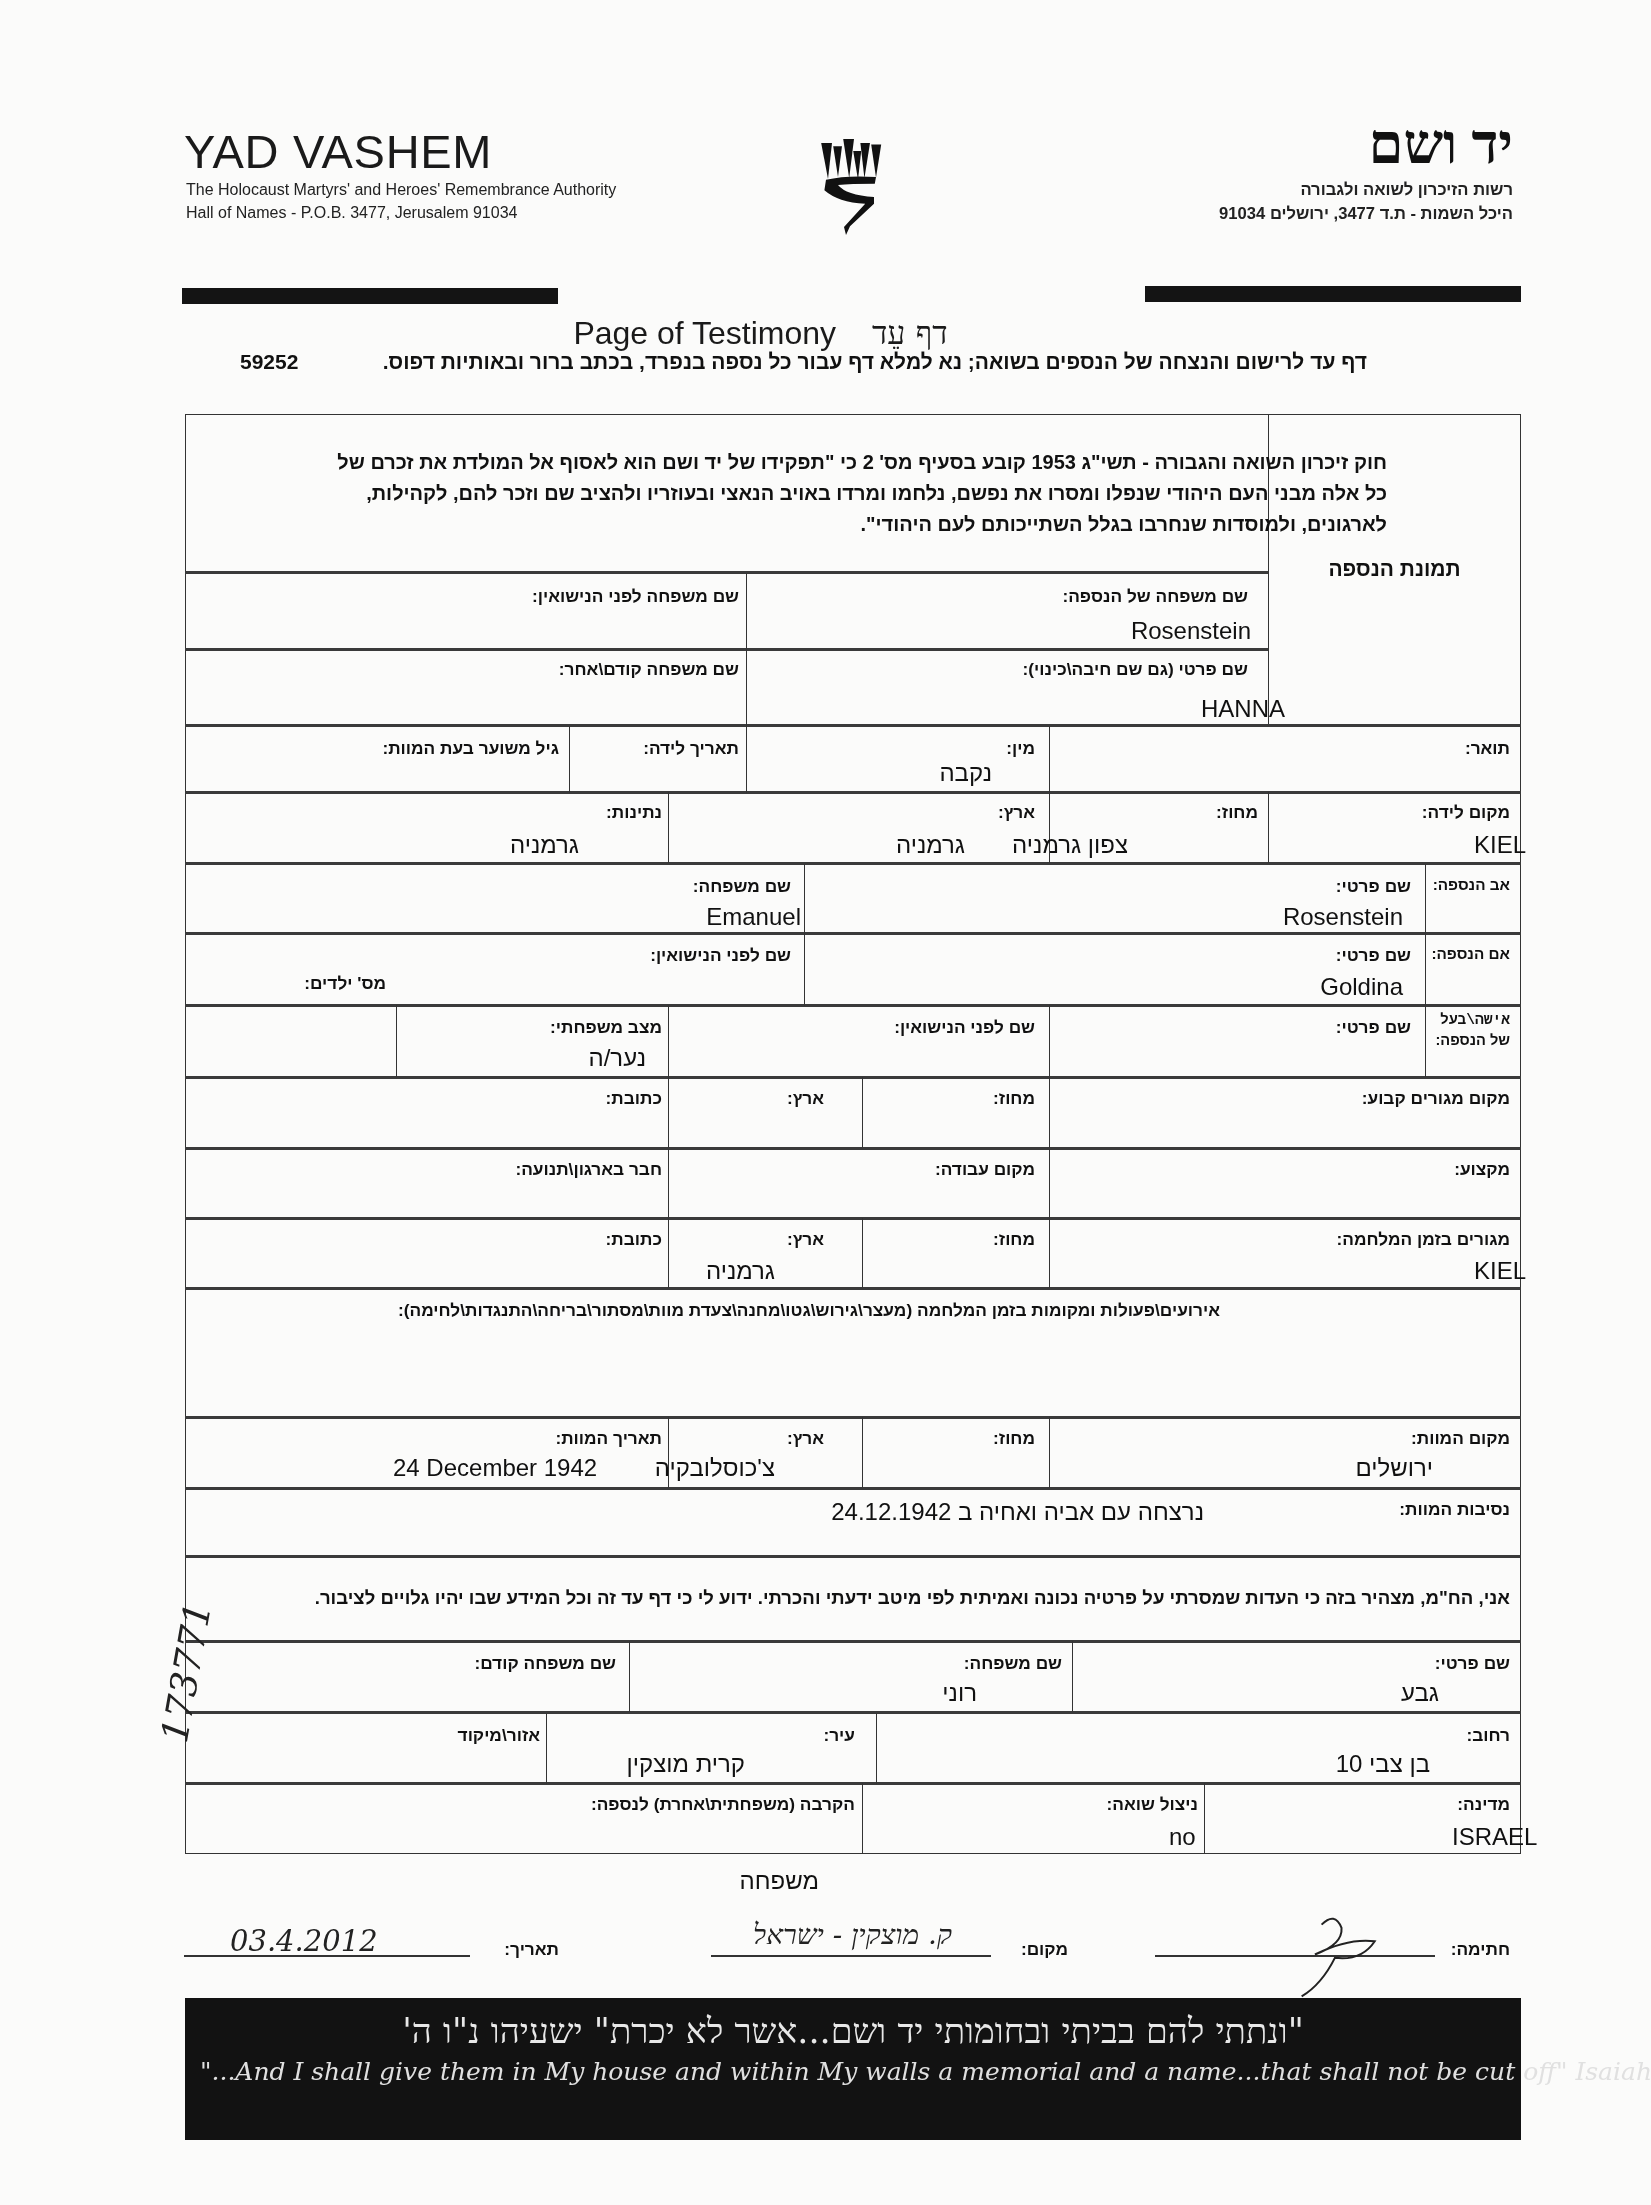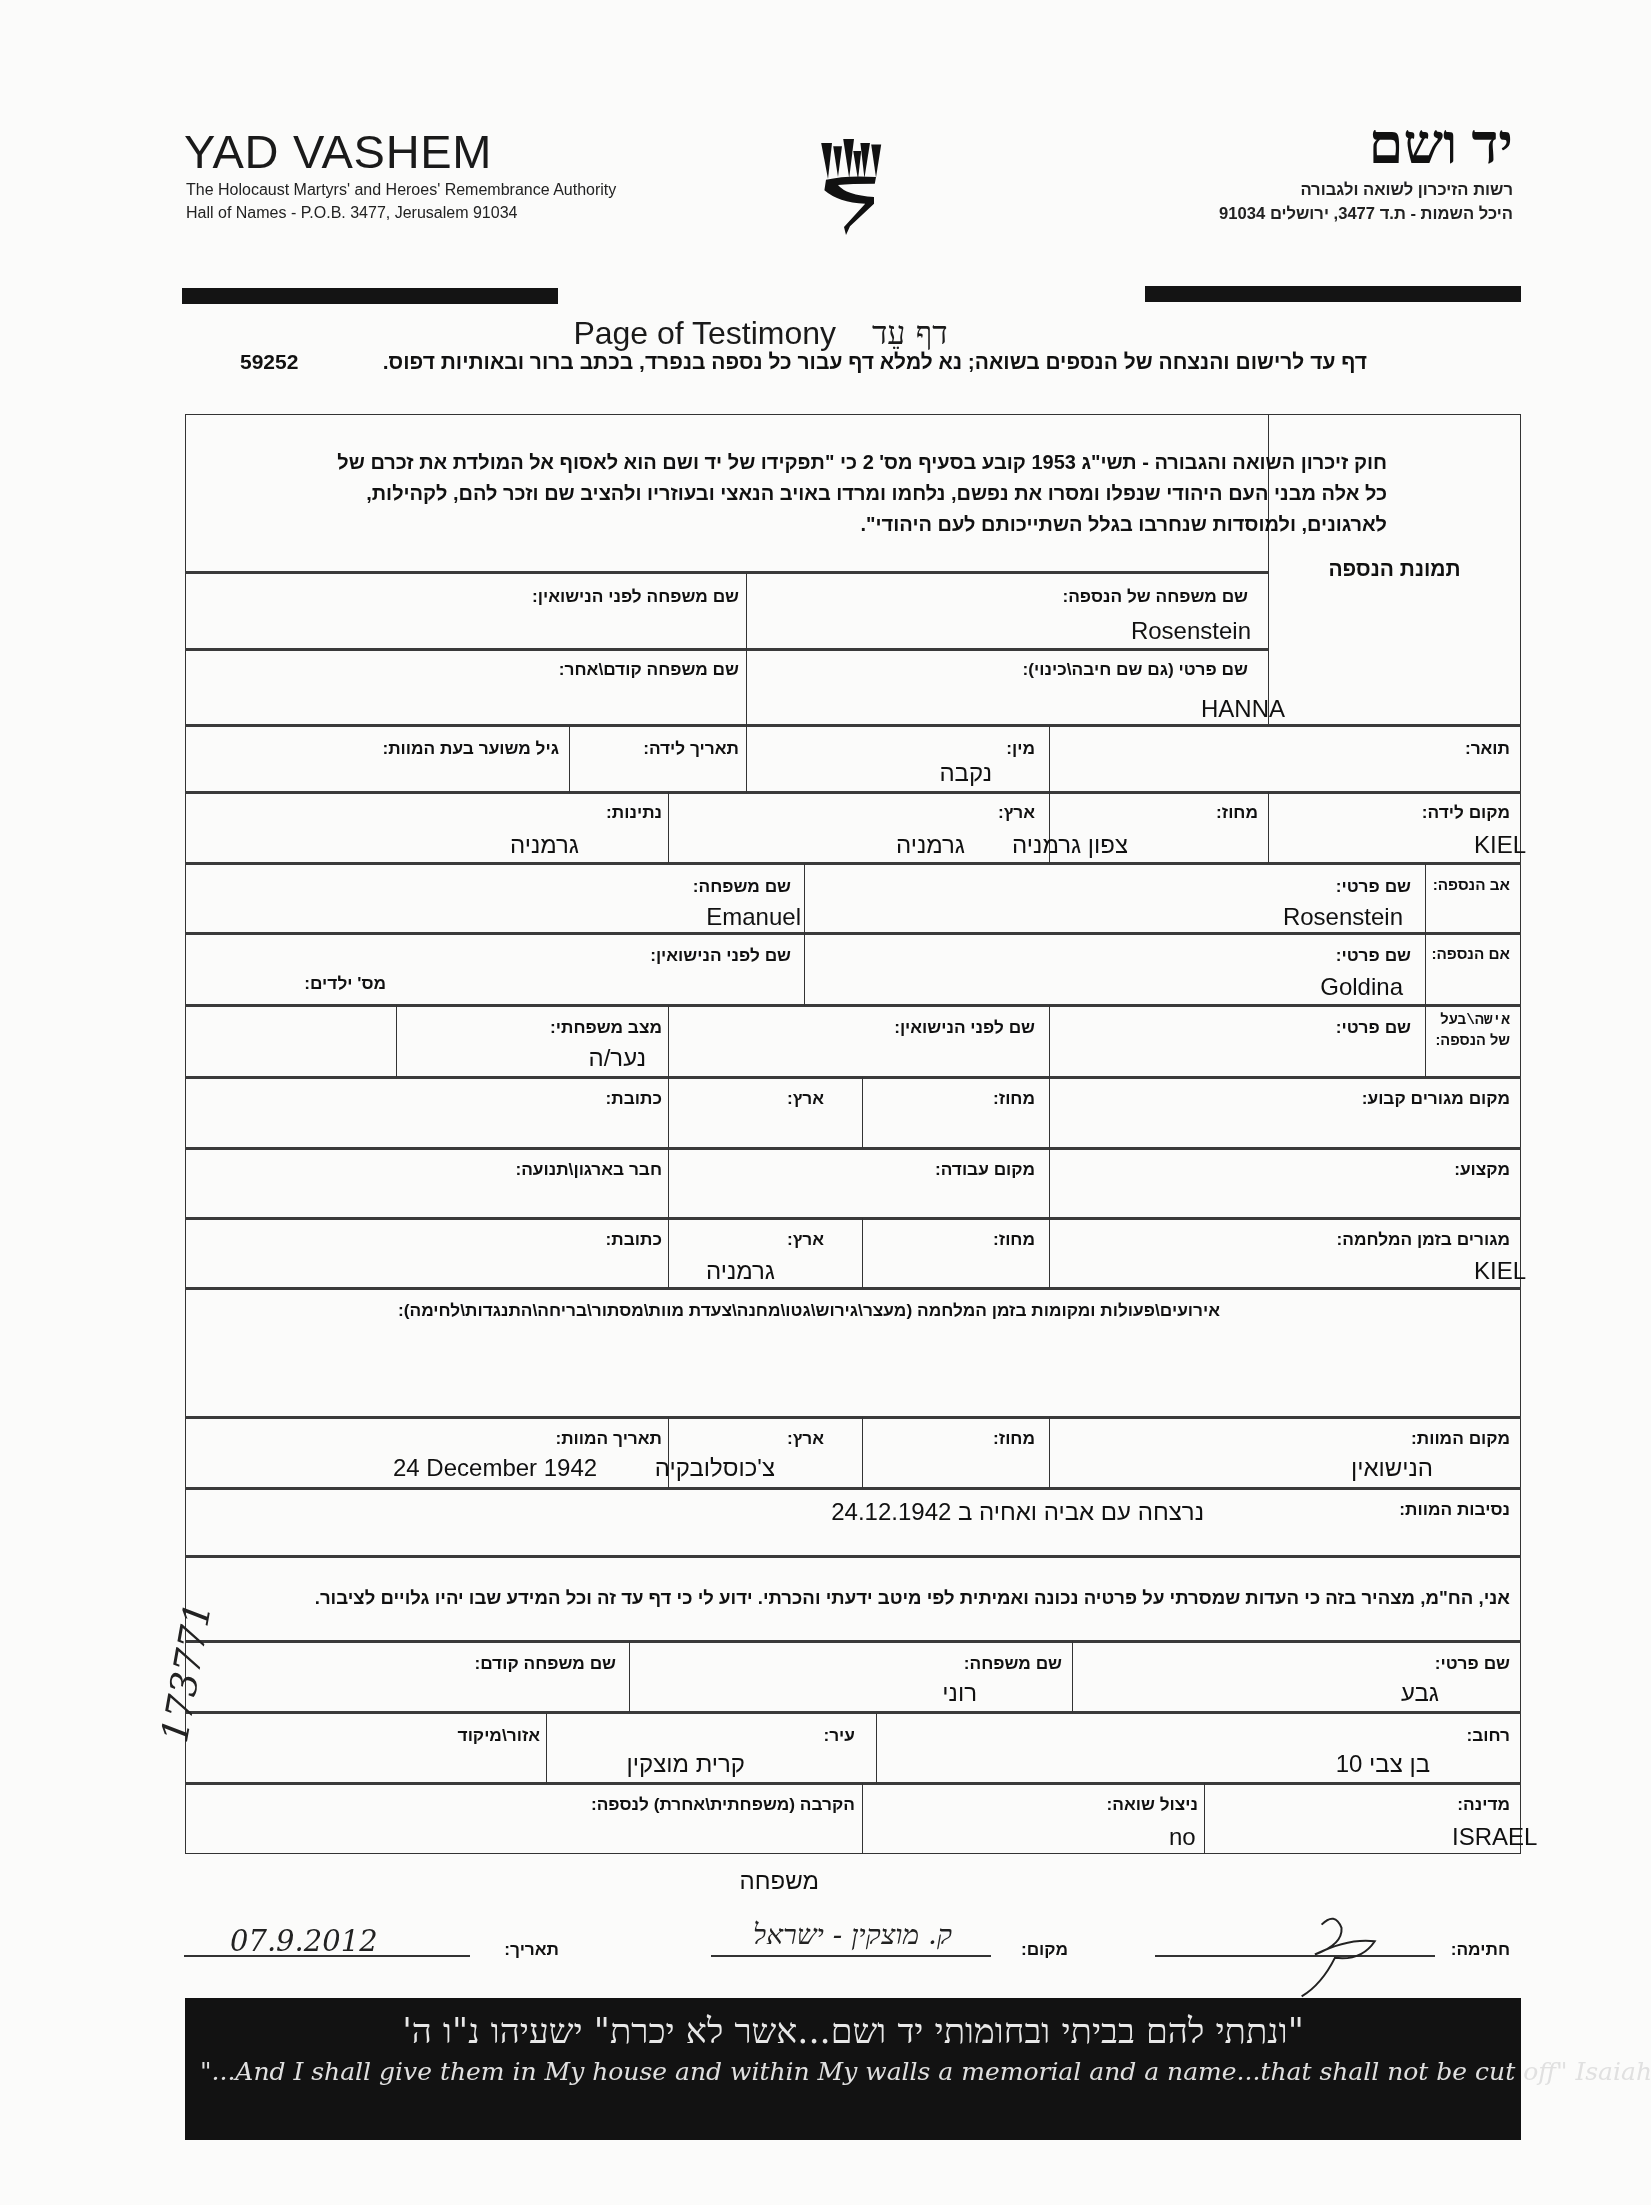--- a/index.html
+++ b/index.html
@@ -173,21 +173,21 @@
 <div class="abs lbl" style="right:827px; top:1229px;">ארץ:</div>
 <div class="abs valhe" style="right:876px; top:1257px;">גרמניה</div>
 <div class="abs lbl" style="right:989px; top:1229px;">כתובת:</div>
 
 <div class="abs lbl" style="right:431px; top:1300px;">אירועים\פעולות ומקומות בזמן המלחמה (מעצר\גירוש\גטו\מחנה\צעדת מוות\מסתור\בריחה\התנגדות\לחימה):</div>
 
 <div class="abs vl" style="left:1049px; top:1417px; height:71px;"></div>
 <div class="abs vl" style="left:862px; top:1417px; height:71px;"></div>
 <div class="abs vl" style="left:668px; top:1417px; height:71px;"></div>
 <div class="abs lbl" style="right:141px; top:1428px;">מקום המוות:</div>
-<div class="abs valhe" style="right:218px; top:1454px;">הנישואין</div>
+<div class="abs valhe" style="right:218px; top:1454px;">ירושלים</div>
 <div class="abs lbl" style="right:616px; top:1428px;">מחוז:</div>
 <div class="abs lbl" style="right:827px; top:1428px;">ארץ:</div>
 <div class="abs valhe" style="right:876px; top:1454px;">צ'כוסלובקיה</div>
 <div class="abs lbl" style="right:989px; top:1428px;">תאריך המוות:</div>
 <div class="abs val" style="left:393px; top:1454px;">24 December 1942</div>
 
 <div class="abs lbl" style="right:141px; top:1499px;">נסיבות המוות:</div>
 <div class="abs valhe" style="right:447px; top:1498px;">נרצחה עם אביה ואחיה ב 24.12.1942</div>
 
 <div class="abs lbl" style="right:141px; top:1587px; font-size:18.6px;">אני, הח"מ, מצהיר בזה כי העדות שמסרתי על פרטיה נכונה ואמיתית לפי מיטב ידעתי והכרתי. ידוע לי כי דף עד זה וכל המידע שבו יהיו גלויים לציבור.</div>
@@ -226,18 +226,18 @@
     <path d="M40,20 Q60,0 70,25 Q72,50 30,65 Q80,40 120,45 Q100,75 60,70 Q40,110 10,128" fill="none" stroke="#222" stroke-width="3"></path>
   </svg>
 </div>
 
 <div class="abs lbl" style="right:583px; top:1939px;">מקום:</div>
 <div class="abs sig-line" style="left:711px; top:1955px; width:280px;"></div>
 <div class="abs hand he" style="left:726px; top:1918px; font-size:28px; width:253px; text-align:center;">ק. מוצקין - ישראל</div>
 
 <div class="abs lbl" style="right:1092px; top:1939px;">תאריך:</div>
 <div class="abs sig-line" style="left:184px; top:1955px; width:286px;"></div>
-<div class="abs hand" style="left:230px; top:1924px; font-size:29px;">07.9.2012</div>
+<div class="abs hand" style="left:230px; top:1924px; font-size:29px;">03.4.2012</div>
 
 <div class="abs banner"></div>
 <div class="abs ban-he">"ונתתי להם בביתי ובחומותי יד ושם...אשר לא יכרת" ישעיהו נ"ו ה'</div>
 <div class="abs ban-en">"...And I shall give them in My house and within My walls a memorial and a name...that shall not be cut off" Isaiah 56:5</div>
 
 
 </body></html>

